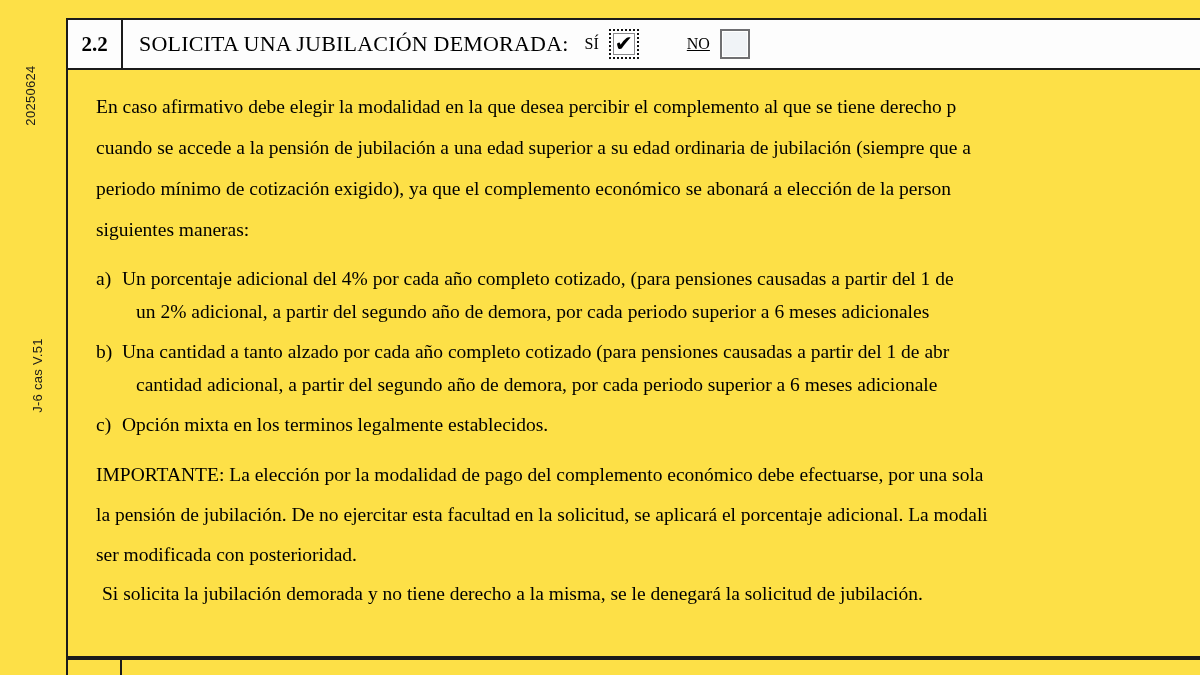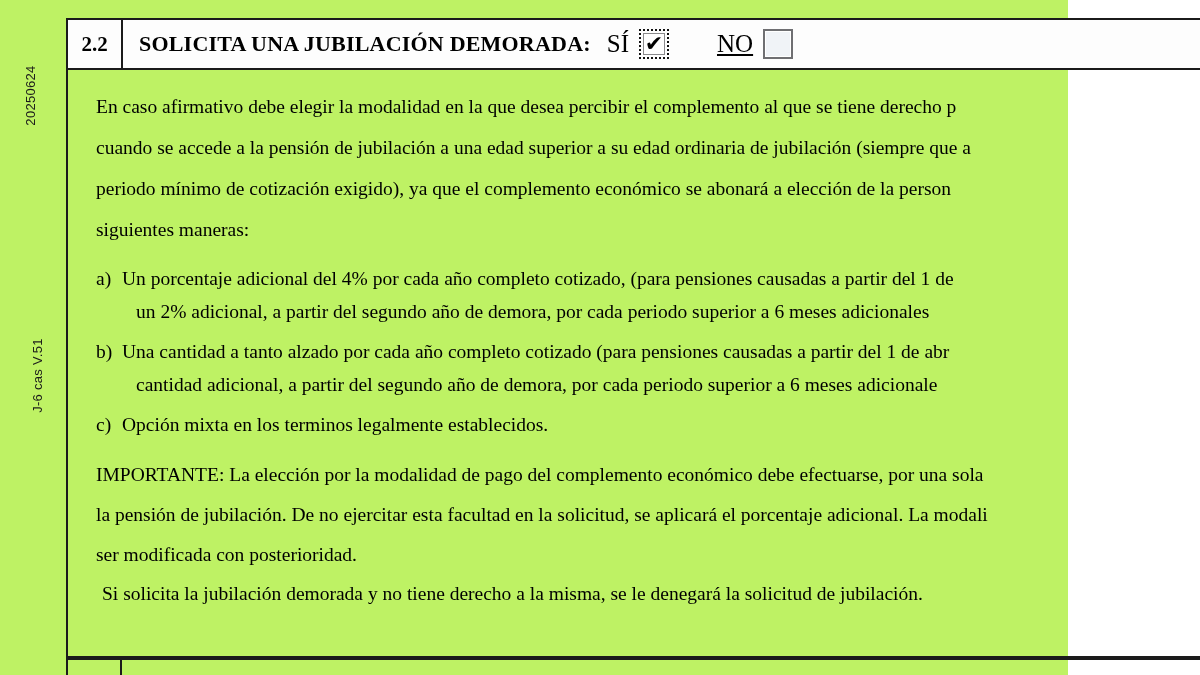--- a/index.html
+++ b/index.html
@@ -11,23 +11,23 @@
     width: 1200px;
     height: 675px;
     overflow: hidden;
     font-family: "Liberation Serif", "DejaVu Serif", serif;
     color: #000000;
   }
 
   
   #page {
     position: relative;
-    width: 1068px;
+    width: 1200px;
     height: 675px;
-    background: #bef264;
+    background: #fde047;
   }
 
   
   .vstamp {
     position: absolute;
     left: 0;
     width: 58px;
     font-family: "Liberation Sans", "DejaVu Sans", sans-serif;
     font-size: 13px;
     letter-spacing: 0.3px;
@@ -72,26 +72,26 @@
   .hdr-body {
     flex: 1;
     height: 100%;
     display: flex;
     align-items: center;
     padding-left: 16px;
     box-sizing: border-box;
     white-space: nowrap;
   }
   .hdr-title {
-    font-weight: bold;
+    font-weight: normal;
     font-size: 22px;
     letter-spacing: 0.2px;
   }
   .opt-label {
-    font-size: 25px;
+    font-size: 16px;
     margin-left: 16px;
     margin-right: 10px;
     text-align: right;
   }
   .opt-label.no-label { margin-left: 48px; text-decoration: underline; }
 
   
   .cbox {
     display: inline-block;
     width: 30px;

